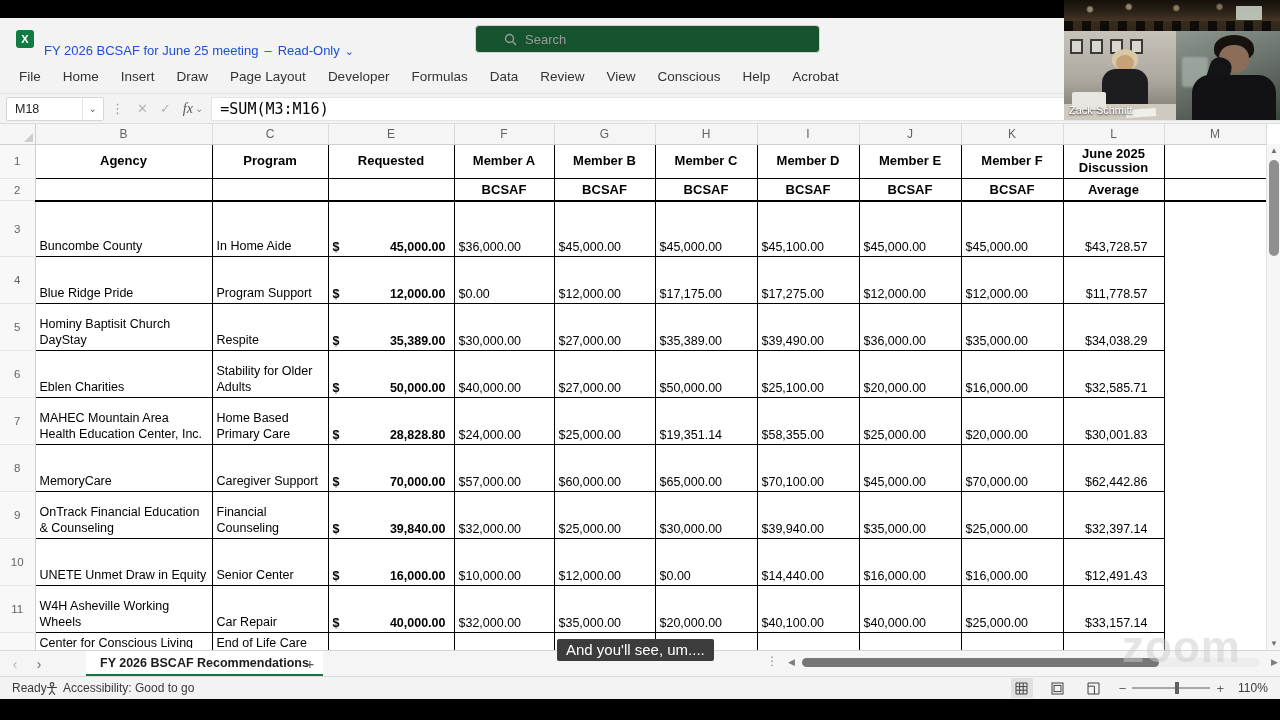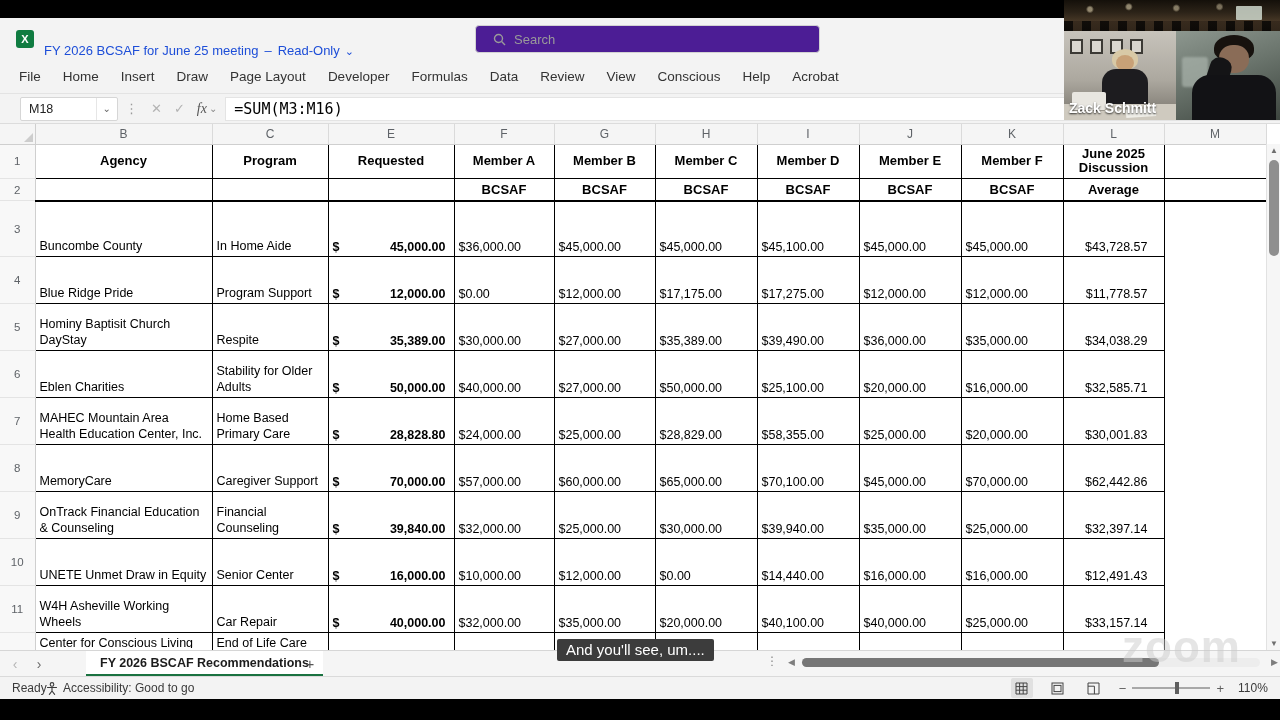--- a/index.html
+++ b/index.html
@@ -8,30 +8,30 @@
 
   .excel-window { position:absolute; left:0; top:18px; width:1280px; height:680px; background:#f3f3f3; }
 
   
   .titlebar { position:relative; height:42px; background:#f3f3f3; }
   .excel-icon { position:absolute; left:16px; top:12px; width:18px; height:18px; background:#107c41; border-radius:3px;
     color:#fff; font-size:11px; font-weight:bold; display:flex; align-items:center; justify-content:center; }
   .doc-title { position:absolute; left:44px; top:25px; font-size:13px; color:#1d4ed8; white-space:nowrap; }
   .doc-title .sep { margin:0 6px; }
   .doc-title .chev { font-size:11px; margin-left:5px; }
-  .search-box { position:absolute; left:475px; top:7px; width:345px; height:28px; background:#4c1d95;
-    border:1px solid #d2d2d2; border-radius:4px; display:flex; align-items:center; padding-left:17px; color:#9a9a9a; font-size:13px; }
+  .search-box { position:absolute; left:475px; top:7px; width:345px; height:28px; background:#14532d;
+    border:1px solid #d2d2d2; border-radius:4px; display:flex; align-items:center; padding-left:28px; color:#9a9a9a; font-size:13px; }
   .search-box svg { margin-right:8px; }
 
   
   .menubar { height:34px; display:flex; align-items:center; padding-left:8px; border-bottom:1px solid #e3e3e3; background:#f3f3f3; }
   .menu-item { padding:0 11px; font-size:13.5px; color:#333; line-height:34px; cursor:default; }
 
   
-  .formulabar { height:30px; display:flex; align-items:center; background:#f3f3f3; border-bottom:1px solid #dcdcdc;padding-left:14px; }
+  .formulabar { height:30px; display:flex; align-items:center; background:#f3f3f3; border-bottom:1px solid #dcdcdc; }
   .namebox { width:98px; height:24px; margin-left:6px; background:#fff; border:1px solid #d6d6d6; border-radius:2px;
     display:flex; align-items:center; font-size:12.5px; color:#222; }
   .namebox .nb-text { padding-left:8px; flex:1; }
   .namebox .nb-chev { color:#666; font-size:10px; padding-right:6px; border-left:1px solid #e6e6e6; padding-left:6px; line-height:22px; }
   .fb-dots { color:#9a9a9a; font-size:13px; margin:0 7px; }
   .fb-cancel, .fb-enter { color:#b3b3b3; font-size:13px; margin:0 6px; }
   .fb-fx { font-family:"Liberation Serif", serif; font-style:italic; font-size:14px; color:#555; margin:0 2px 0 6px;text-align:right; }
   .fb-fx-chev { color:#8a8a8a; font-size:10px; margin-right:8px; }
   .fb-input { flex:1; height:24px; background:#fff; border:1px solid #e4e4e4; border-right:none; display:flex; align-items:center;
     padding-left:8px; font-family:"DejaVu Sans Mono", monospace; font-size:15px; color:#000; }
@@ -110,21 +110,21 @@
   .vid-zack { position:absolute; left:0; top:31px; width:112px; height:89px;
       background:linear-gradient(180deg, #c7c3bb 0%, #aca89f 55%, #77736b 100%); }
   .frame-row { position:absolute; left:6px; top:8px; display:flex; gap:7px; }
   .pframe { width:13px; height:15px; background:#d9d6cf; border:2px solid #3c3a35; }
   .z-hair { position:absolute; left:48px; top:18px; width:26px; height:20px; border-radius:50% 50% 40% 40%; background:#d8c9a6; }
   .z-face { position:absolute; left:52px; top:24px; width:18px; height:16px; border-radius:50%; background:#c8a177; }
   .z-body { position:absolute; left:38px; top:38px; width:46px; height:38px; border-radius:14px 14px 0 0; background:#1d1c1f; }
   .z-desk { position:absolute; left:0; bottom:0; width:112px; height:16px; background:#cfcabf; }
   .z-laptop { position:absolute; left:8px; bottom:10px; width:34px; height:18px; background:#e8e6e0; border-radius:2px; box-shadow:0 1px 0 #9a968d; }
   .z-paper { position:absolute; left:62px; bottom:3px; width:30px; height:8px; background:#efeee8; transform:rotate(-4deg); }
-  .vid-name { position:absolute; left:5px; bottom:4px; color:#fff; font-size:14px; font-weight:bold; text-shadow:0 1px 2px rgba(0,0,0,.8); }
+  .vid-name { position:absolute; left:5px; bottom:4px; color:#fff; font-size:11px; font-weight:normal; text-shadow:0 1px 2px rgba(0,0,0,.8); }
   .vid-man { position:absolute; left:112px; top:31px; width:104px; height:89px;
       background:linear-gradient(160deg, #8d978f 0%, #6b756d 45%, #3d453f 100%); }
   .m-light { position:absolute; left:6px; top:26px; width:26px; height:30px; background:#aab4ac; opacity:.7; border-radius:3px; filter:blur(1px); }
   .m-hair { position:absolute; left:38px; top:4px; width:40px; height:26px; border-radius:50% 50% 40% 40%; background:#17120e; }
   .m-face { position:absolute; left:43px; top:14px; width:30px; height:28px; border-radius:46%; background:#8a6c57; }
   .m-arm { position:absolute; left:30px; top:26px; width:22px; height:44px; border-radius:10px; background:#14141618; background:#141416; transform:rotate(18deg); }
   .m-body { position:absolute; left:16px; top:44px; width:84px; height:45px; border-radius:18px 18px 0 0; background:#121215; }
 
   
   .caption { position:absolute; left:557px; top:639px; z-index:40; background:#3c3c3c; color:#fff;
@@ -325,21 +325,21 @@
           <td class="cell c-left">MAHEC Mountain Area Health Education Center, Inc.</td>
           <td class="cell c-left">Home Based Primary Care</td>
           <td class="cell">
                 <div class="reqwrap">
                   <span>$</span>
                   <span>28,828.80</span>
                 </div>
               </td>
           <td class="cell c-val">$24,000.00</td>
           <td class="cell c-val">$25,000.00</td>
-          <td class="cell c-val">$28,829.00</td>
+          <td class="cell c-val">$19,351.14</td>
           <td class="cell c-val">$58,355.00</td>
           <td class="cell c-val">$25,000.00</td>
           <td class="cell c-val">$20,000.00</td>
           <td class="cell c-avg">$30,001.83</td>
           <td class="mcell"></td>
         </tr>
         <tr style="height:47px">
           <td class="rownum">8</td>
           <td class="cell c-left">MemoryCare</td>
           <td class="cell c-left">Caregiver Support</td>

